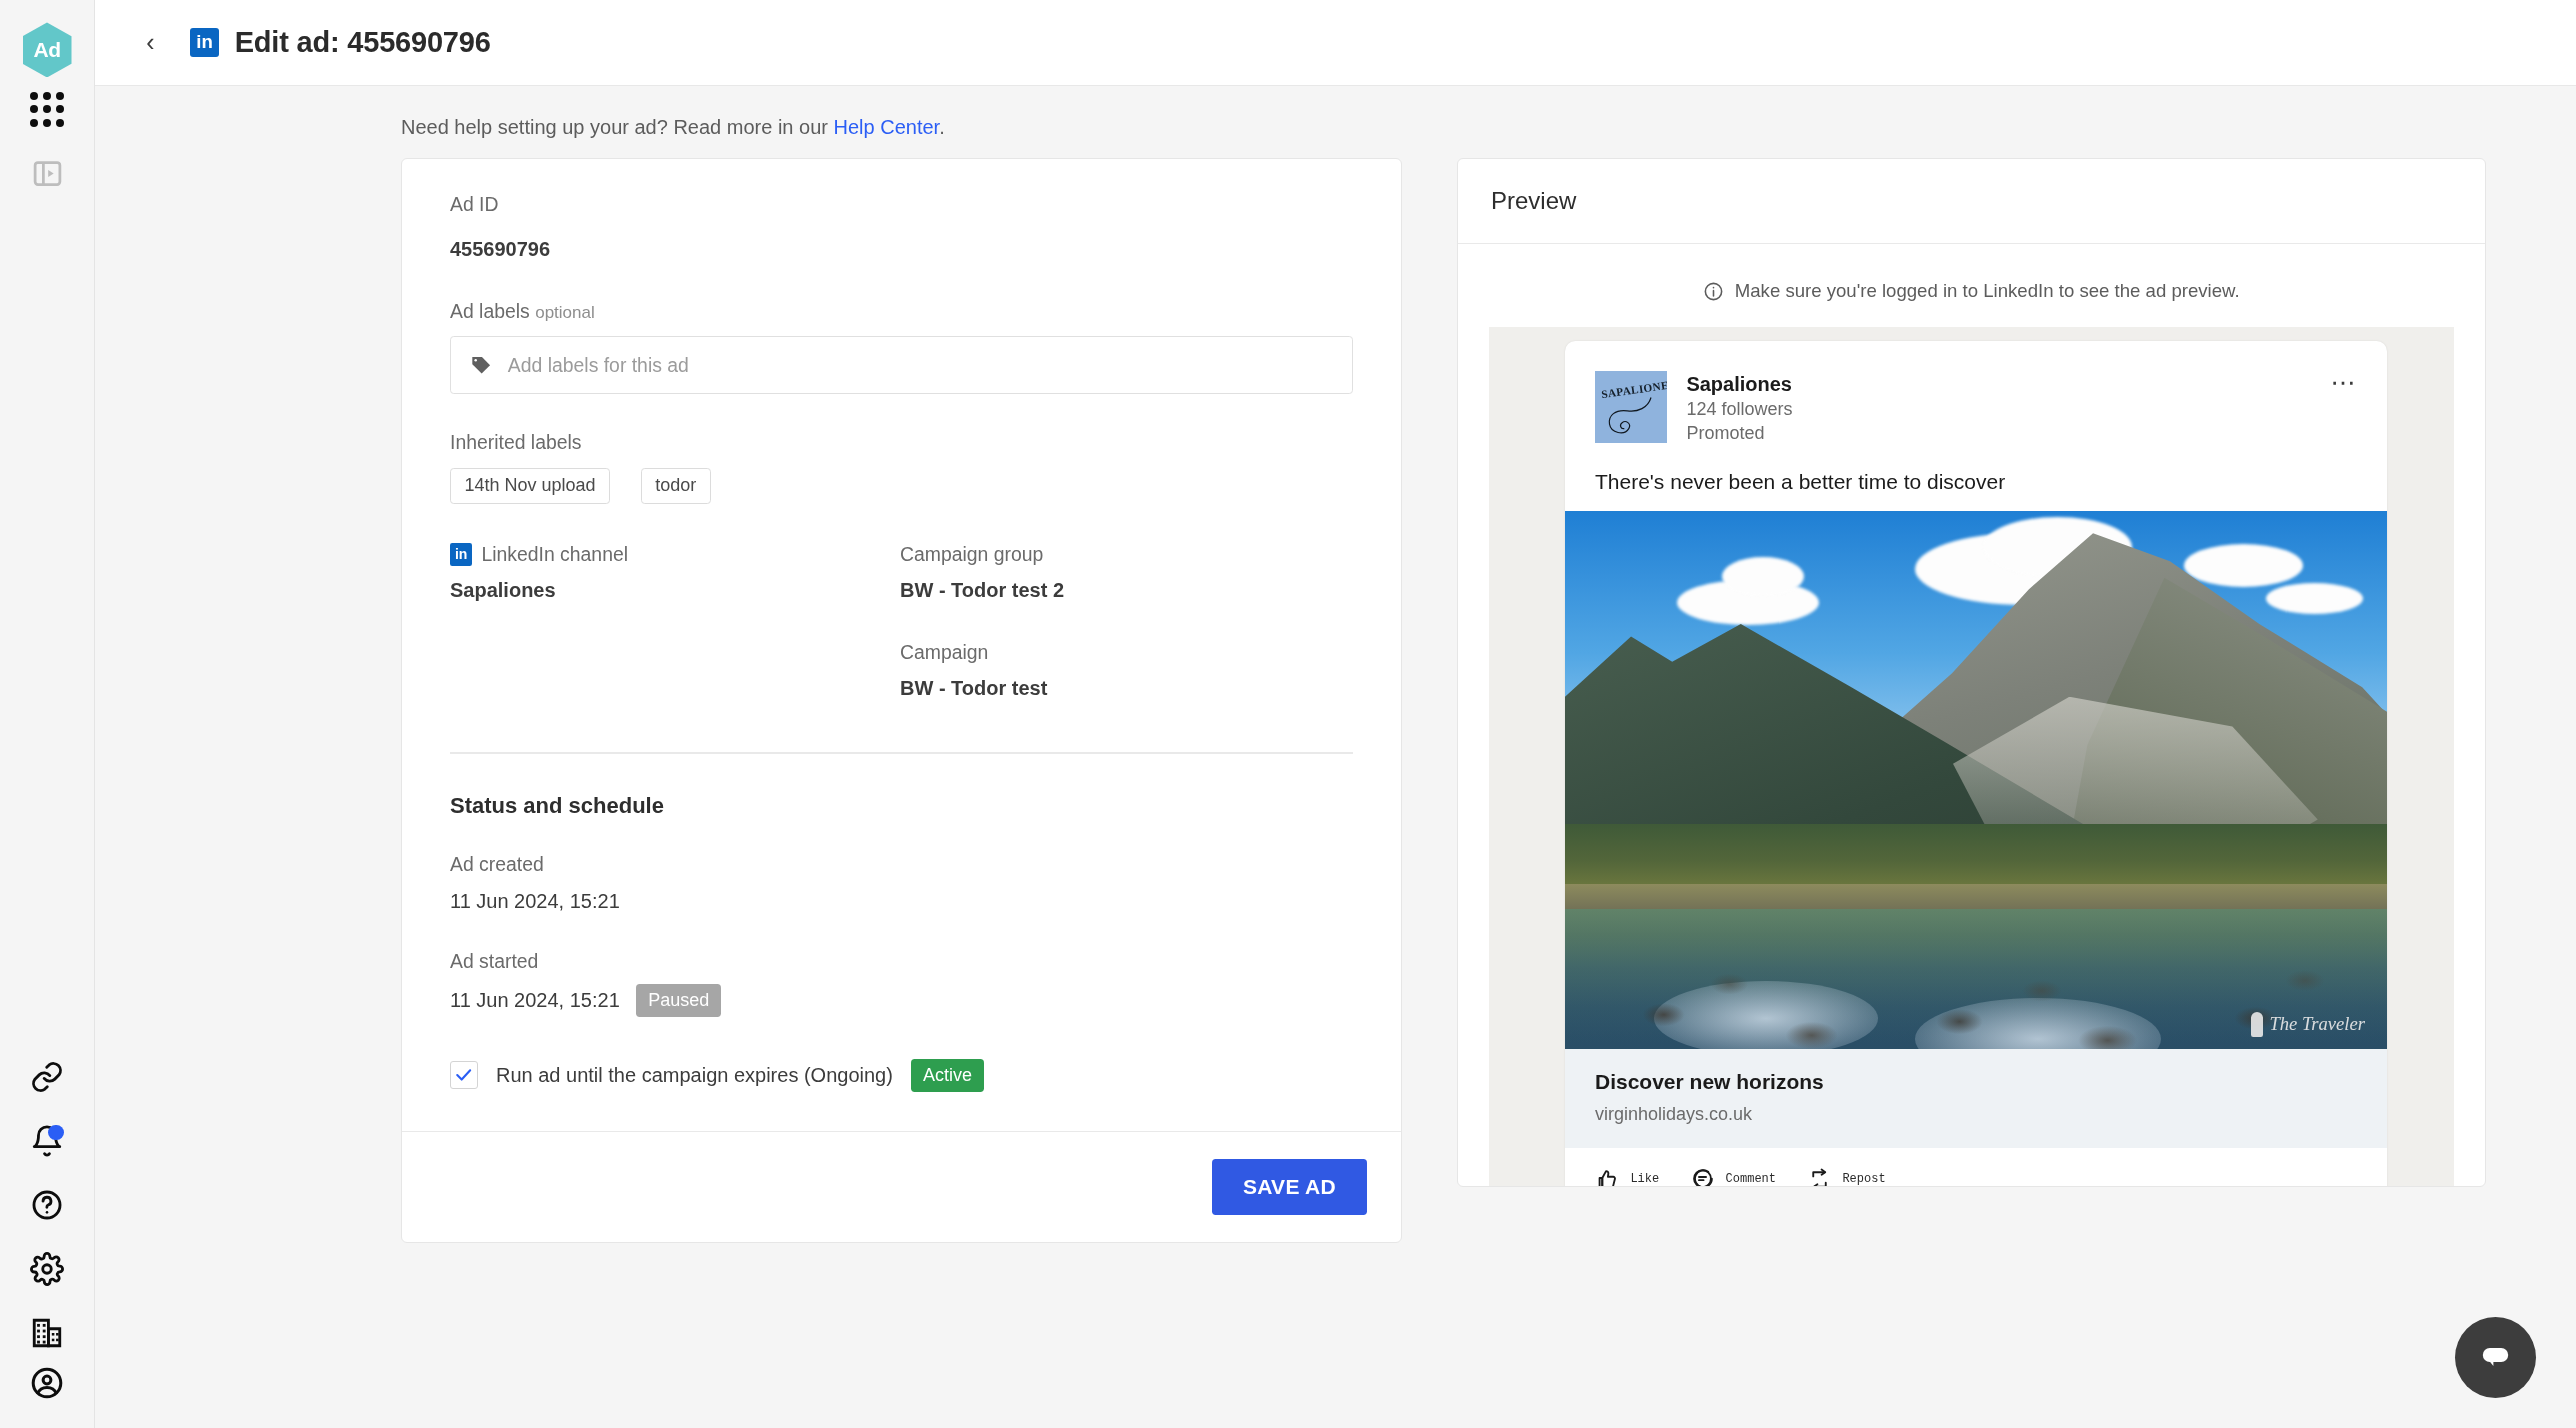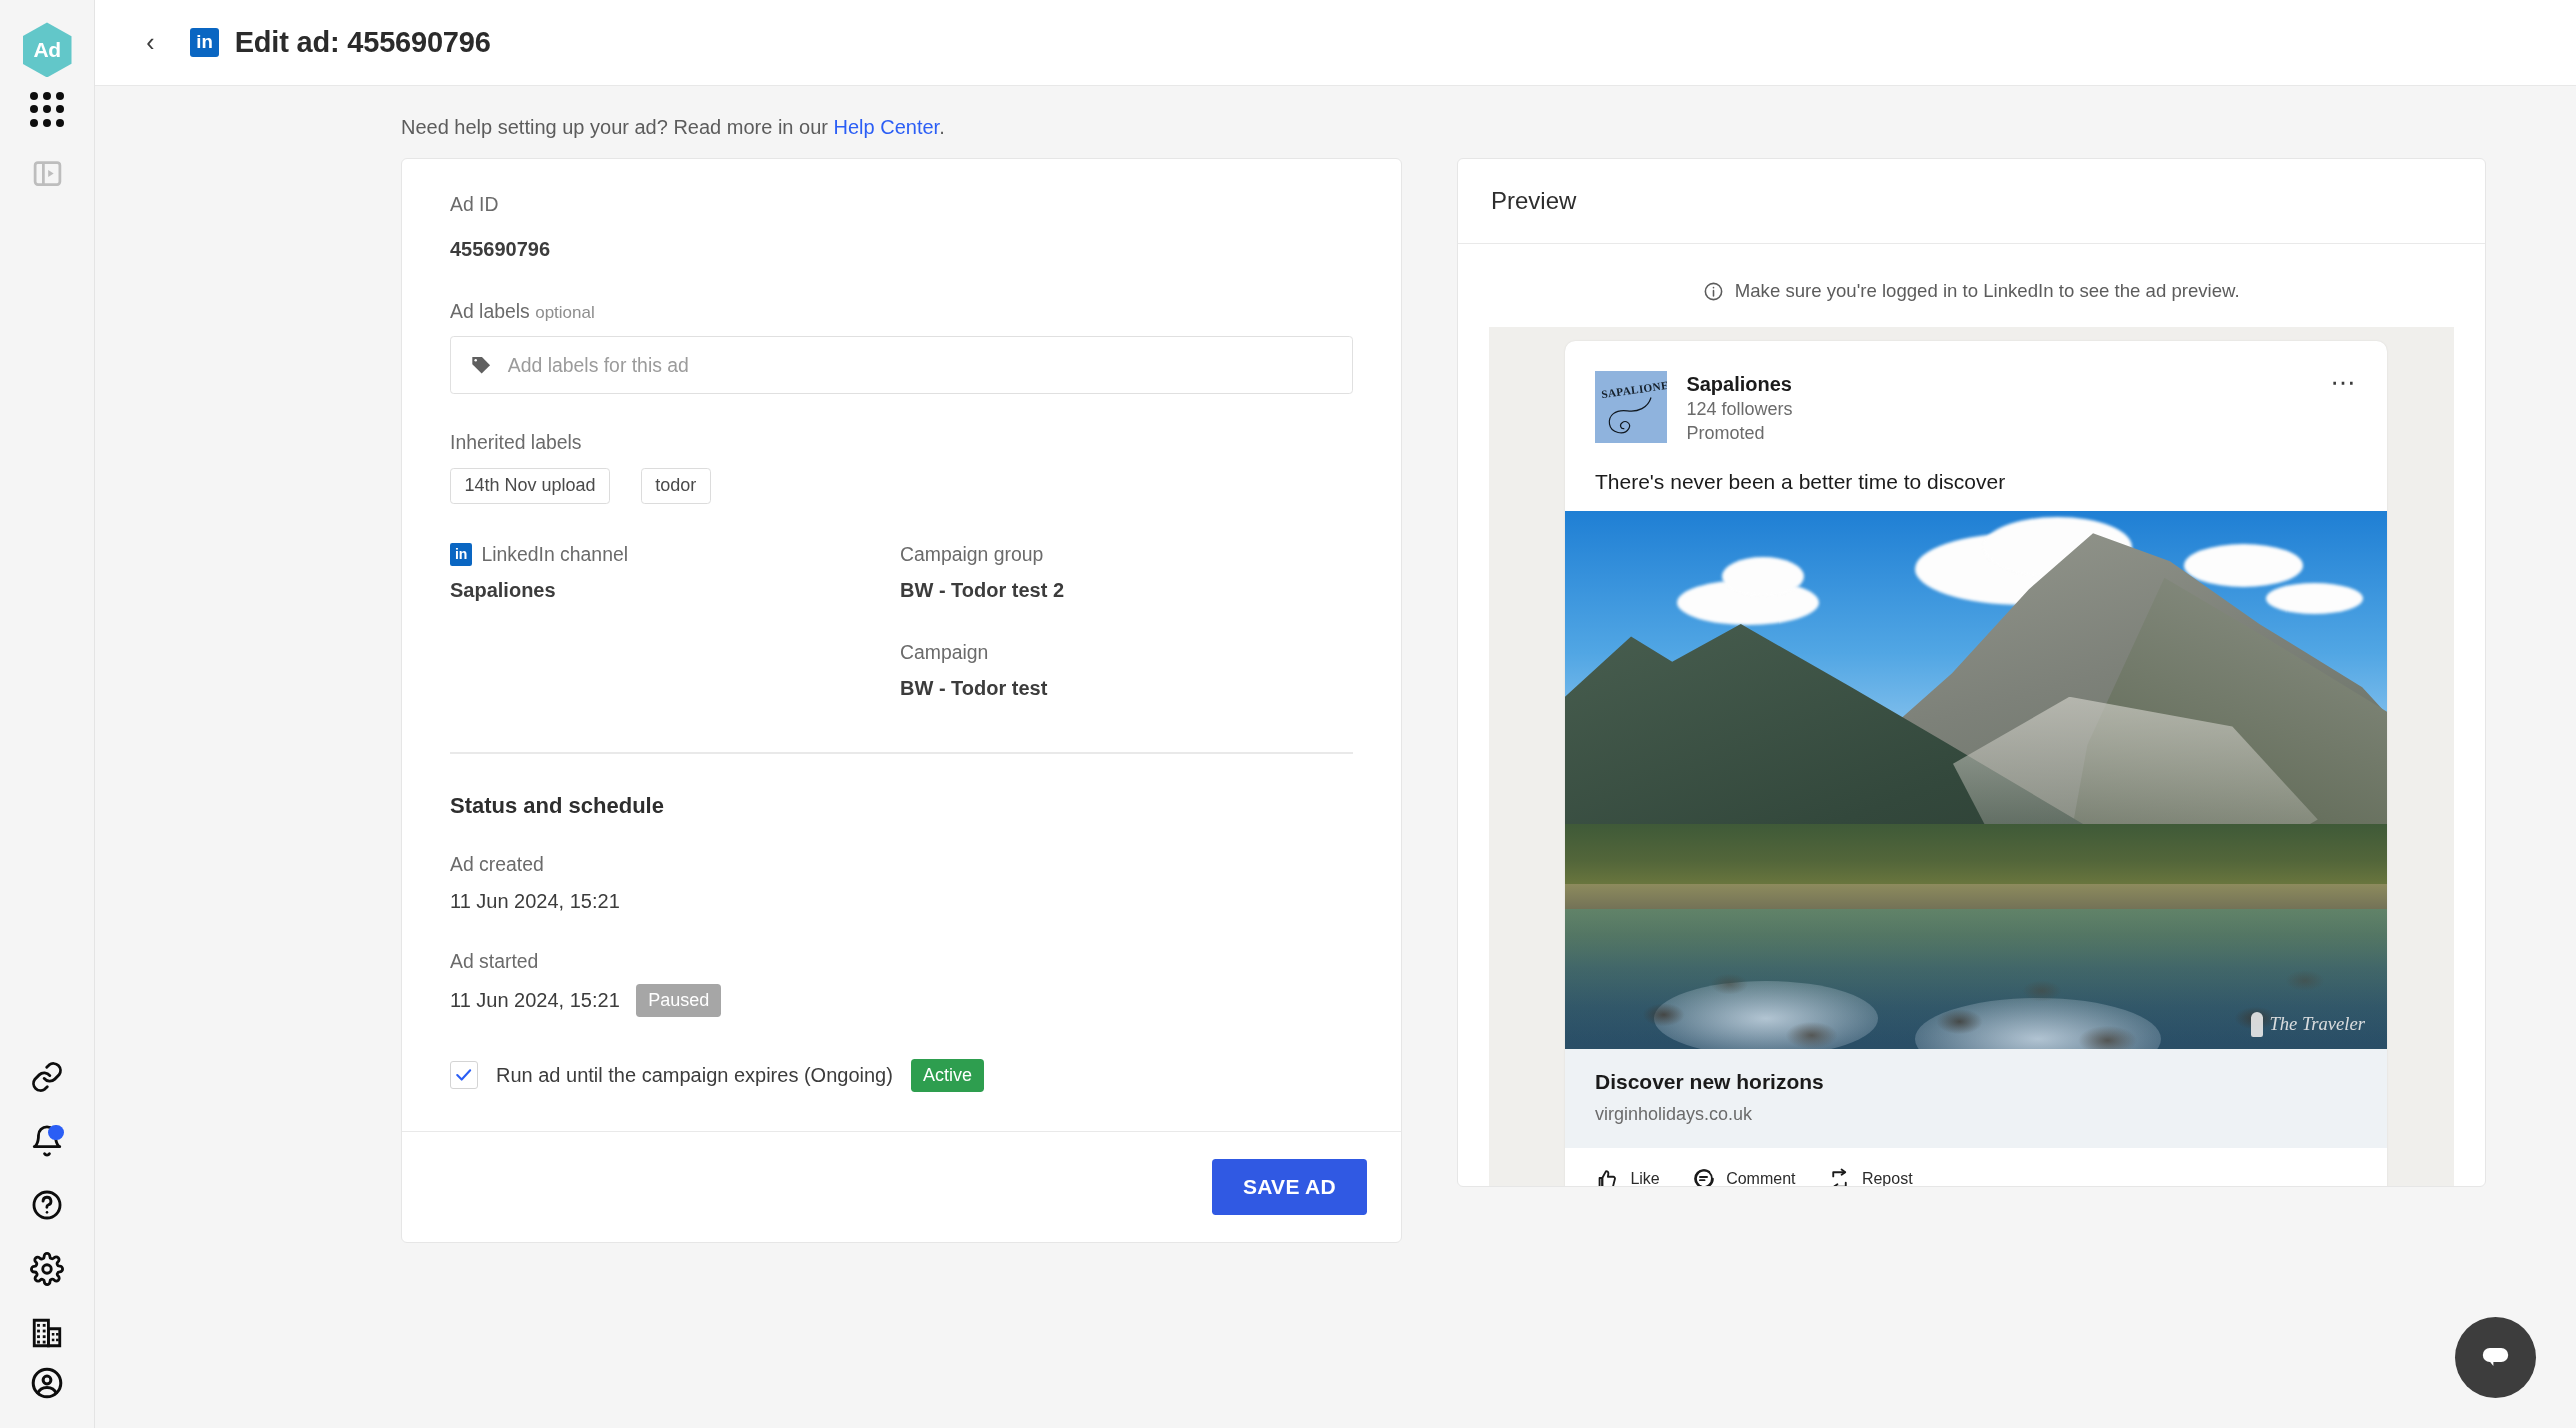--- a/index.html
+++ b/index.html
@@ -242,21 +242,21 @@
     font-family: "Liberation Serif", serif; font-style: italic; font-size: 18.6px;
     display: flex; align-items: center; gap: 6px; opacity: 0.92;
   }
   .wm-fig { width: 12px; height: 25px; background: #e6e6e6; border-radius: 6px 6px 2.2px 2.2px; }
 
   .post-cta { background: #eef2f5; padding: 21px 30px 22.4px 30px; }
   .cta-title { font-size: 21px; font-weight: bold; color: #1b1b1b; }
   .cta-url { font-size: 18px; color: #6b6b6b; margin-top: 10.4px; }
   .post-actions { display: flex; align-items: center; gap: 31px; padding: 19.4px 30px 22.4px 30px; }
   .act { display: flex; align-items: center; gap: 10.4px; cursor: pointer; }
-  .act span { font-size: 16px; color: #2b2b2b; }
+  .act span { font-size: 12px; color: #2b2b2b; font-family: Liberation Mono, monospace; }
 
   .chat-fab {
     position: absolute; right: 40px; bottom: 31px;
     width: 81px; height: 81px; border-radius: 50%; background: #3d3d3d;
     display: flex; align-items: center; justify-content: center; cursor: pointer;
   }
 </style>
 </head>
 <body>
 

